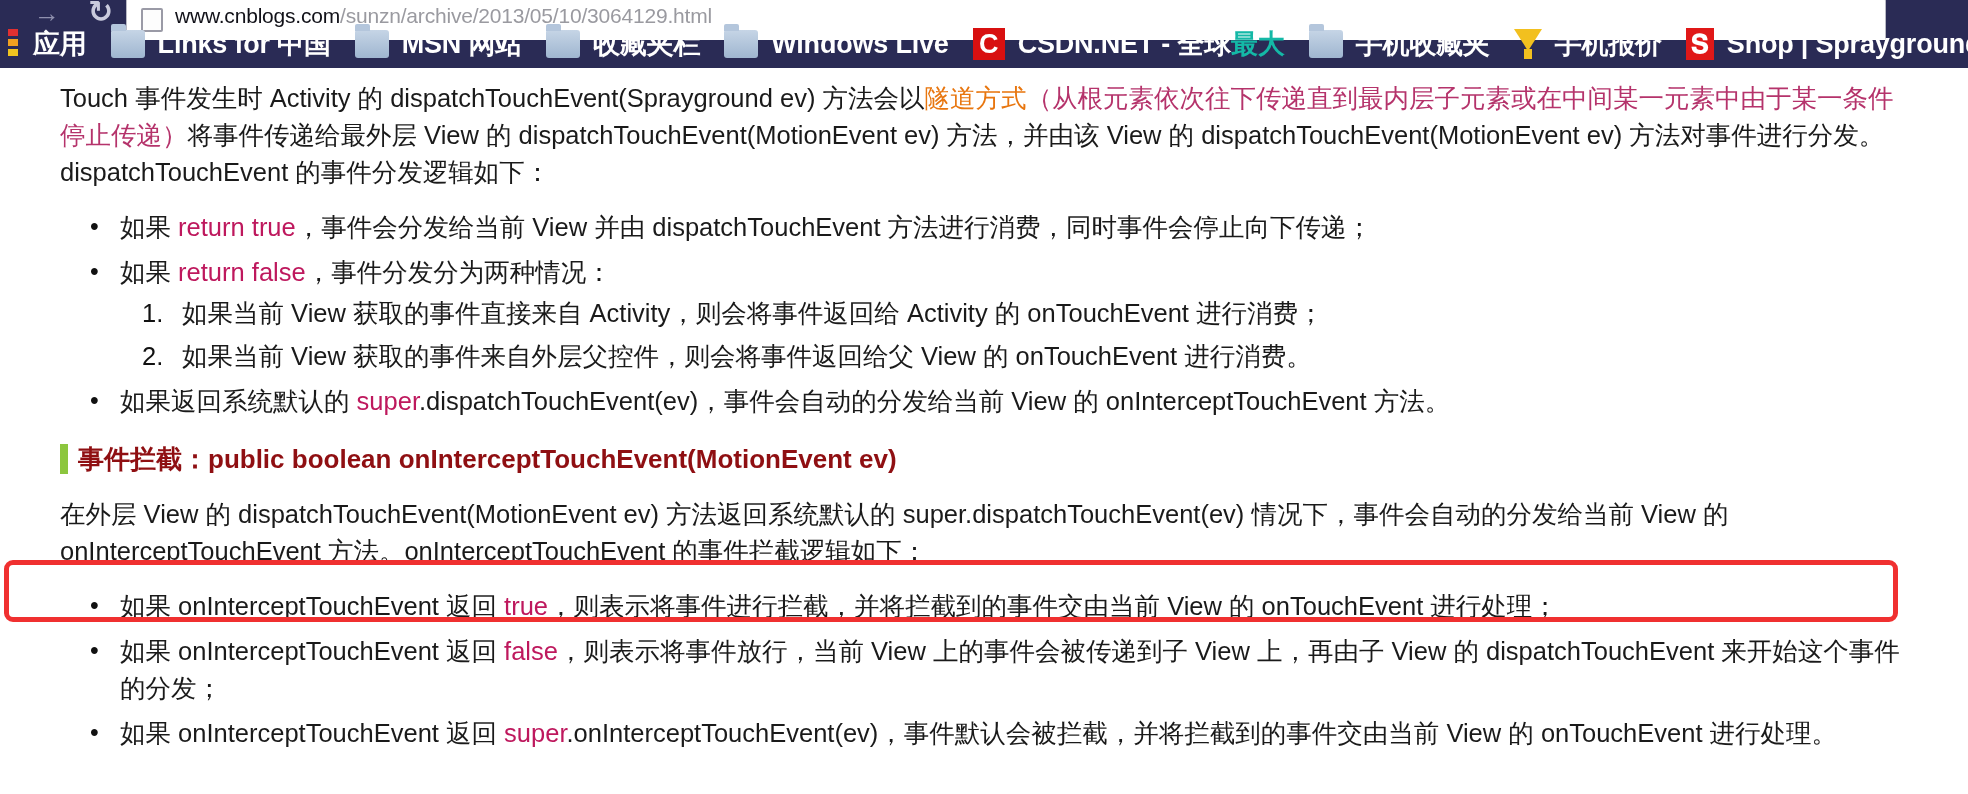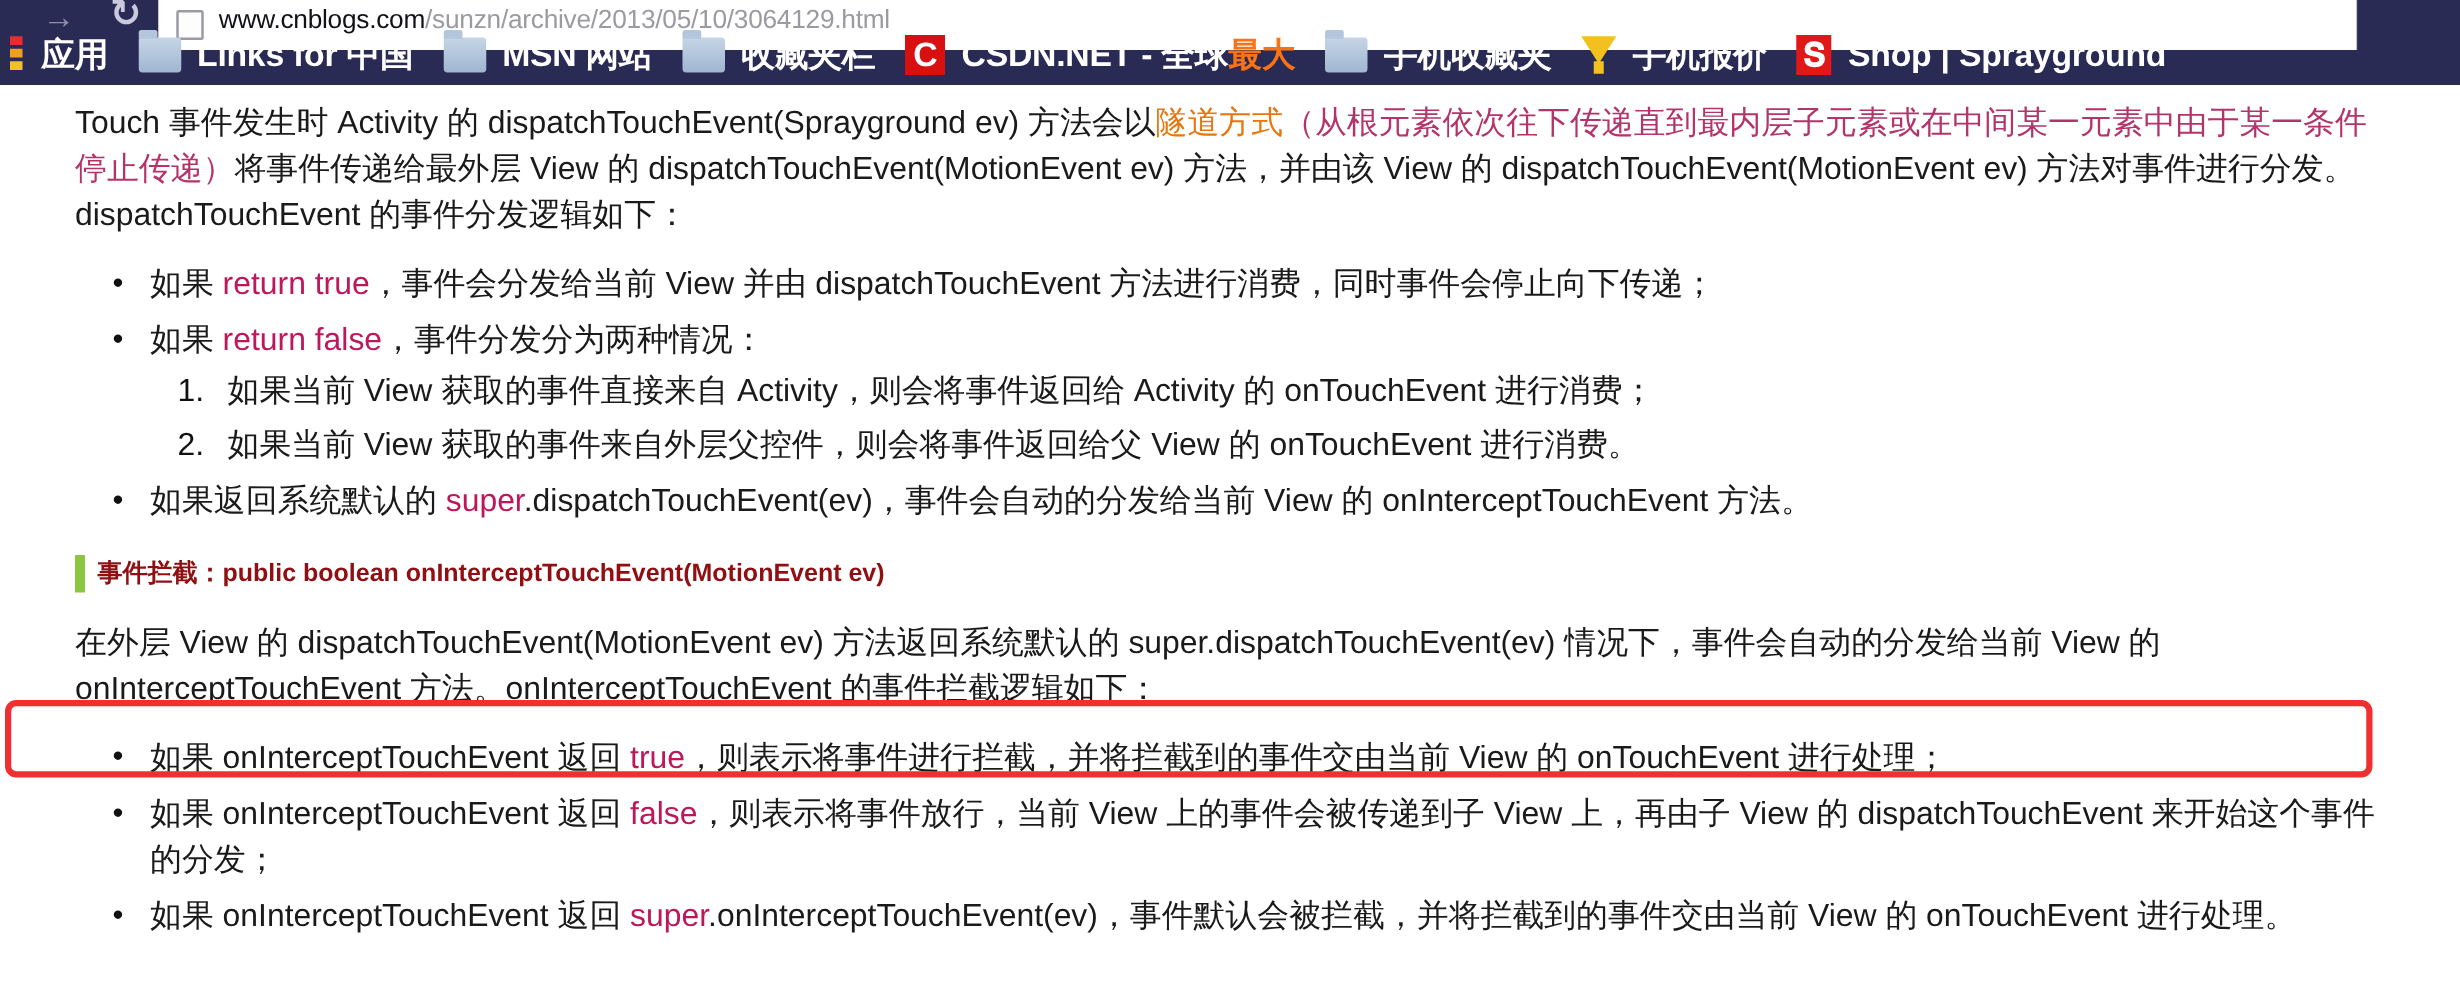--- a/index.html
+++ b/index.html
@@ -76,21 +76,21 @@
     align-items: center;
     height: 46px;
     padding: 0 16px 0 8px;
     white-space: nowrap;
     color: #ffffff;
     font-size: 27px;
     font-weight: bold;
     letter-spacing: -0.2px;
   }
   .bm-label { margin-left: 13px; }
-  .bm-label .dim { color: #f97316; }
+  .bm-label .dim { color: #14b8a6; }
 
   
   .ico { position: relative; display: inline-block; flex: 0 0 auto; }
 
   .ico-folder {
     width: 34px; height: 28px;
     background: linear-gradient(180deg,#c6d5e6 0%,#9fb6d0 100%);
     border-radius: 2px 3px 3px 3px;
   }
   .ico-folder::before {
@@ -198,21 +198,21 @@
     content: counter(oli) ".";
     position: absolute; left: -40px; top: 0;
     font-size: 25.5px;
     color: #111;
   }
 
   h3.section-head {
     margin: 22px 0 20px 0;
     padding-left: 18px;
     position: relative;
-    font-size: 20px;
+    font-size: 26px;
     line-height: 34px;
     color: #8f0f12;
     font-weight: bold;
   }
   h3.section-head::before {
     content: "";
     position: absolute; left: 0; top: 2px;
     width: 8px; height: 30px;
     background: #8cc63e;
   }
@@ -267,20 +267,24 @@
     <div class="bm">
       <span class="ico ico-folder"></span>
       <span class="bm-label">MSN 网站</span>
     </div>
 
     <div class="bm">
       <span class="ico ico-folder"></span>
       <span class="bm-label">收藏夹栏</span>
     </div>
 
+    <div class="bm">
+      <span class="ico ico-folder"></span>
+      <span class="bm-label">Windows Live</span>
+    </div>
 
     <div class="bm">
       <span class="ico ico-csdn">C</span>
       <span class="bm-label"><span>CSDN.NET - 全球</span><span class="dim">最大</span></span>
     </div>
 
     <div class="bm">
       <span class="ico ico-folder"></span>
       <span class="bm-label">手机收藏夹</span>
     </div>

